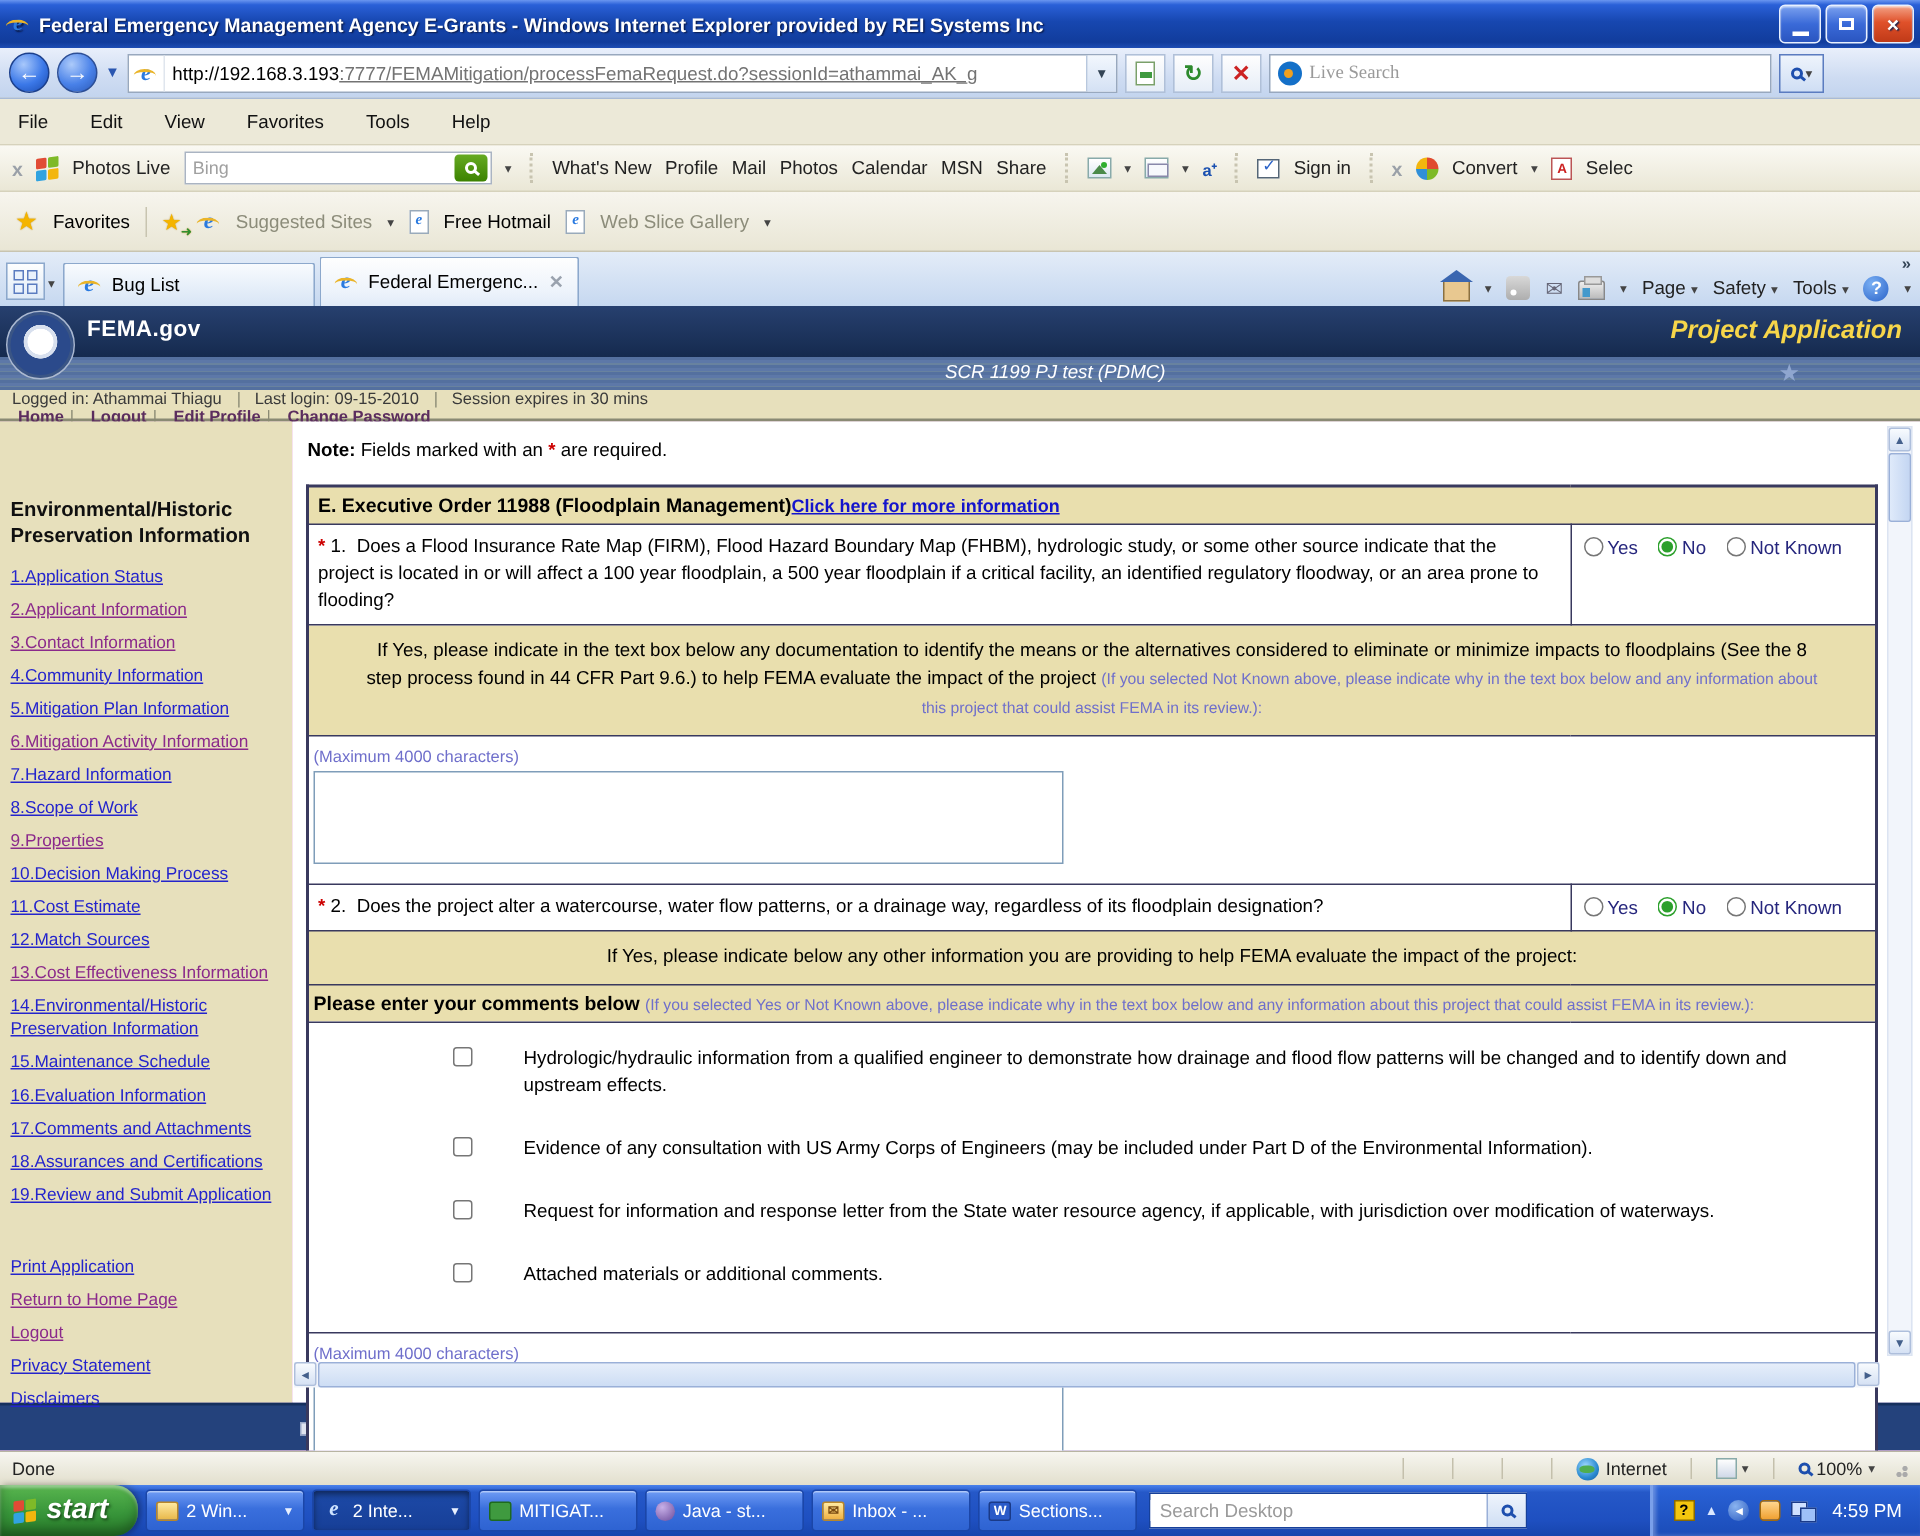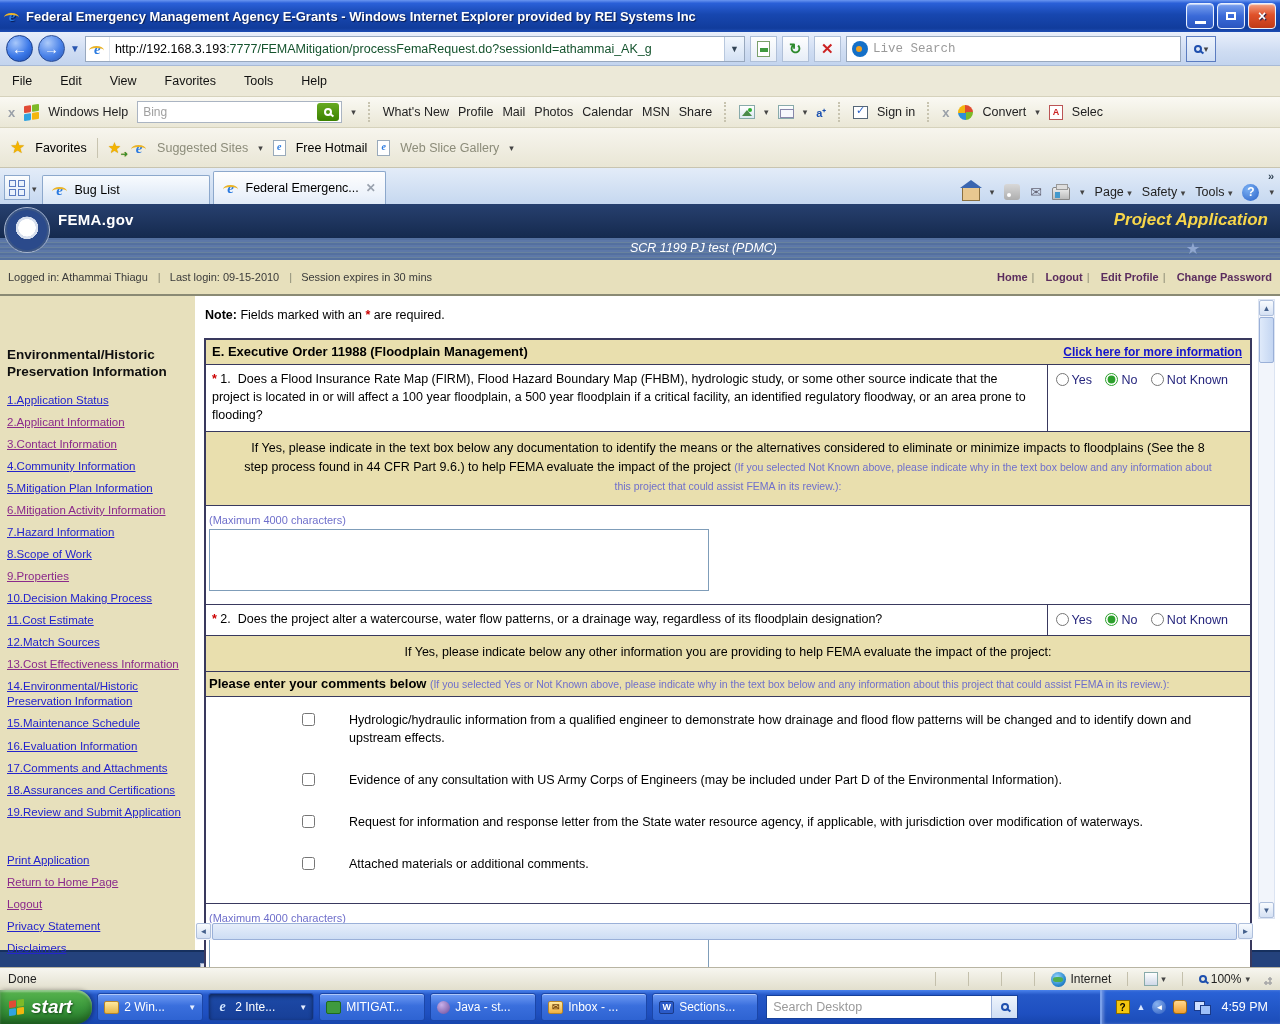--- a/index.html
+++ b/index.html
@@ -22,33 +22,33 @@
   .addrbar { height:34px; display:flex; align-items:center; gap:5px; padding:0 6px;
     background:linear-gradient(#e9effb,#cedcf2 60%,#c3d4ee); border-bottom:1px solid #a8bad6;}
   .navcircle { width:27px; height:27px; border-radius:50%; border:1px solid #1b3f8c; color:#fff;
     display:flex; align-items:center; justify-content:center; font-size:15px; font-weight:bold;
     background:radial-gradient(circle at 35% 28%,#a8c8fb,#3b78e8 55%,#1a4aae); }
   .navcircle.fwd { opacity:.9; }
   .addr-caret { color:#2a56b0; font-size:10px; }
   .urlbox { width:660px; height:26px; background:#fff; border:1px solid #98a8be; display:flex; align-items:center; }
   .urlbox .favpage { width:24px; height:100%; border-right:1px solid #e0e6ee; display:flex; align-items:center; justify-content:center; }
   .urltext { flex:1; font-size:12.5px; padding-left:5px; white-space:nowrap; overflow:hidden; }
-  .urltext .gray { color:#14532d; }
+  .urltext .gray { color:#737373;text-decoration:underline; }
   .url-drop { width:20px; height:24px; background:linear-gradient(#f2f7fd,#d4e1f4); border-left:1px solid #b8c8de;
     display:flex; align-items:center; justify-content:center; font-size:9px; color:#345; }
   .sqbtn { width:27px; height:26px; border:1px solid #b0c0d8; background:linear-gradient(#fefefe,#e6edf7);
     display:flex; align-items:center; justify-content:center; font-weight:bold; }
   .refresh-glyph { color:#2d8a2d; font-size:15px; font-weight:bold; }
   .stop-glyph { color:#cc2222; font-size:15px; font-weight:bold; }
   .compat-glyph { width:13px; height:16px; background:#fff; border:1px solid #7aa06a; position:relative; }
   .compat-glyph::after { content:""; position:absolute; left:2px; top:6px; width:8px; height:4px; background:#3f9a3f; }
   .livesearch { width:335px; height:26px; background:#fff; border:1px solid #98a8be; display:flex; align-items:center; gap:5px; padding:0 5px; }
   .bing-logo { width:16px; height:16px; border-radius:50%; background:#1470c8; position:relative; flex:none;}
   .bing-logo::after { content:""; position:absolute; left:4px; top:5px; width:6px; height:6px; border-radius:50%; background:#f0a020; }
-  .livesearch input { border:0; outline:0; flex:1; font-size:12.5px; font-family:Liberation Mono, monospace; color:#4d7c0f; background:transparent;}
+  .livesearch input { border:0; outline:0; flex:1; font-size:12.5px; font-family:Liberation Serif, serif; color:#4d7c0f; background:transparent;}
   .livesearch input::placeholder { color:#9a9a9a; }
   .magbtn { width:30px; height:26px; border:1px solid #5b7cc0; background:linear-gradient(#eef4fc,#cfdef4);
     display:flex; align-items:center; justify-content:center; gap:2px;}
   .mag { width:8px; height:8px; border:2px solid #1e4fae; border-radius:50%; position:relative; }
   .mag::after { content:""; position:absolute; width:5px; height:2px; background:#1e4fae; right:-4px; bottom:-2px; transform:rotate(40deg); }
 
   
   .menubar { height:31px; background:#ece9d8; border-bottom:1px solid #d6d2bc; display:flex; align-items:center; padding:0 12px; gap:28px; font-size:12.5px; color:#111;}
 
   
@@ -115,42 +115,42 @@
   .page { position:relative; height:763px; background:#f0abfc; overflow:hidden; }
   .hdr-navy { height:34px; background:linear-gradient(#27406f,#152a4e); position:relative; }
   .hdr-navy .brand { position:absolute; left:58px; top:7px; color:#fff; font-weight:bold; font-size:15px; letter-spacing:.3px;}
   .hdr-navy .apptitle { position:absolute; right:12px; top:6px; color:#f7d64a; font-weight:bold; font-style:italic; font-size:17px; }
   .seal { position:absolute; left:4px; top:3px; width:46px; height:46px; border-radius:50%; z-index:9;
     background:radial-gradient(circle at 50% 45%, #fff 0 26%, #d8e0ee 27% 34%, #2b4a8b 35% 72%, #14264a 73%);
     border:1px solid #aab8d0; box-shadow:0 0 0 2px #3a5585 inset; }
   .hdr-blue { height:22px; background:repeating-linear-gradient(0deg,#54709f 0 2px,#68829f 2px 3px,#5d78a8 3px 5px); position:relative; }
   .hdr-blue .subtitle { position:absolute; left:630px; top:3px; color:#fff; font-style:italic; font-size:12.5px; }
   .hdr-blue .star-deco { position:absolute; right:80px; top:1px; color:#8fa6cf; font-size:16px; }
-  .hdr-tan { height:36px; background:#e7e0bc; border-bottom:2px solid #8a8a74; display:flex; align-items:center; justify-content:space-between; padding:0 8px; font-size:11px; color:#3a3a3a; }
+  .hdr-tan { height:21px; background:#e7e0bc; border-bottom:2px solid #8a8a74; display:flex; align-items:flex-start; justify-content:space-between; padding:0 8px; font-size:11px; color:#3a3a3a;flex-direction:column; }
   .hdr-tan .lgroup span { margin-right:6px; }
   .hdr-tan .pipe { color:#8a8a74; margin:0 4px; }
   .hdr-tan .rlinks a { color:#5b2d5e; font-weight:bold; text-decoration:none; margin-left:4px; }
 
   
   .body-row { display:flex; height:654px; position:relative; }
   .sidebar { width:195px; flex:none; background:#e7e0bc; padding:10px 6px 0 7px; font-size:11.5px; }
   .side-head { font-weight:bold; font-size:13.5px; color:#101010; line-height:1.25; margin-bottom:12px;margin-top:41px; }
   .side-link { display:block; margin-bottom:6.5px; color:#2424cc; text-decoration:underline; line-height:1.35; }
   .side-link.visited { color:#8b2a8b; }
   .side-gap { height:26px; }
 
   .main { flex:1; position:relative; padding:10px 0 0 9px; background:#fff; }
   .note { font-size:12.5px; margin:2px 0 16px 1px; color:#000; }
   .note b { font-weight:bold; }
   .red-star { color:#cc0000; font-weight:bold; }
 
   table.form { width:1048px; border-collapse:collapse; font-size:12.5px; color:#000; border:2px solid #39395e; }
   table.form td { vertical-align:top; }
   .hdr-row td { background:#e9dfae; border-bottom:1px solid #39395e; padding:4px 8px 5px 6px; }
-  .hdr-row .flexrow { display:flex; justify-content:space-between; align-items:center;gap:48px; }
+  .hdr-row .flexrow { display:flex; align-items:center; }
   .hdr-row .sect-title { font-weight:bold; font-size:13px; }
   .moreinfo { color:#1414cc; font-weight:bold; text-decoration:underline; font-size:12px; }
   .q-td { background:#fff; border-bottom:1px solid #39395e; border-right:1px solid #39395e; padding:5px 8px 7px 6px; line-height:1.45; }
   .opt-td { background:#fff; border-bottom:1px solid #39395e; width:204px; padding:8px 4px 4px 8px; white-space:nowrap; color:#26267d; }
   .opt-td label { margin-right:10px; }
   .opt-td input { accent-color:#2ca02c; margin-right:3px; vertical-align:-2px; }
   .instr-td { background:#e9dfae; border-bottom:1px solid #39395e; padding:7px 34px 9px 34px; text-align:center; line-height:1.5; }
   .purple-note { color:#6f6fcb; font-size:10.5px; }
   .input-td { background:#fff; border-bottom:1px solid #39395e; padding:8px 10px 10px 3px; }
   .maxchars { color:#6f6fcb; font-size:11px; margin-bottom:3px; }
@@ -283,21 +283,21 @@
   </div>
 
   <div class="livebar">
     <span class="xgray">x</span>
     <span class="winflag">
         <i></i>
         <i></i>
         <i></i>
         <i></i>
       </span>
-    <span>Windows Help</span>
+    <span>Photos Live</span>
     <span class="bingbox">
       <input placeholder="Bing" style="">
       <span class="binggo">
           <span class="mag"></span>
         </span>
     </span>
     <span class="caret">▾</span>
     <span class="vdots"></span>
     <span>What's New</span>
     <span>Profile</span>

